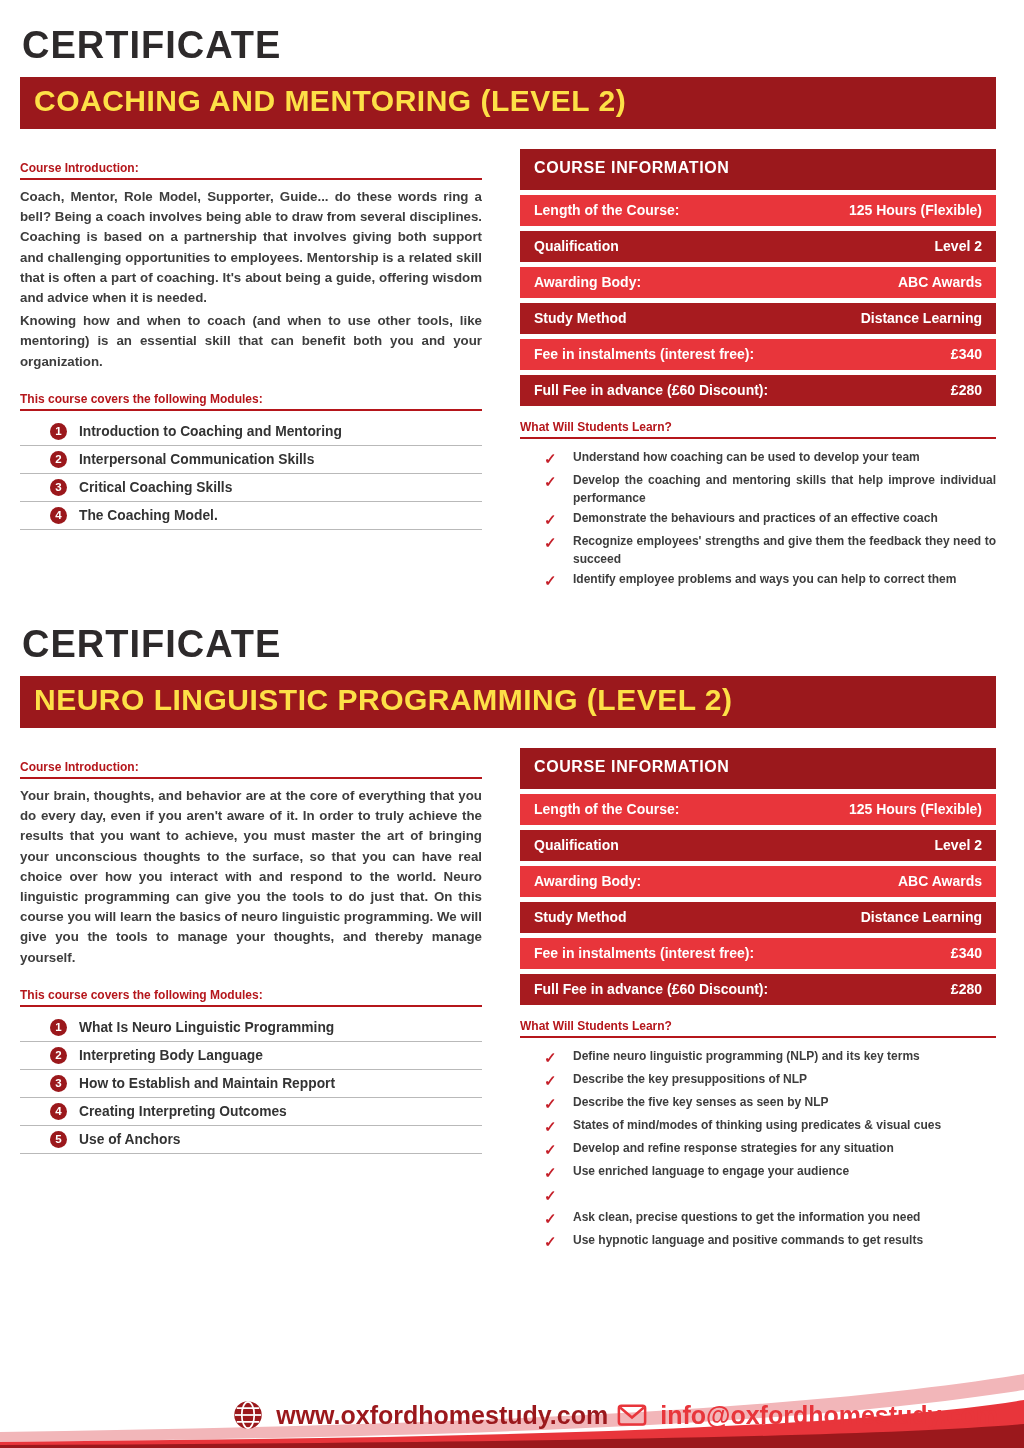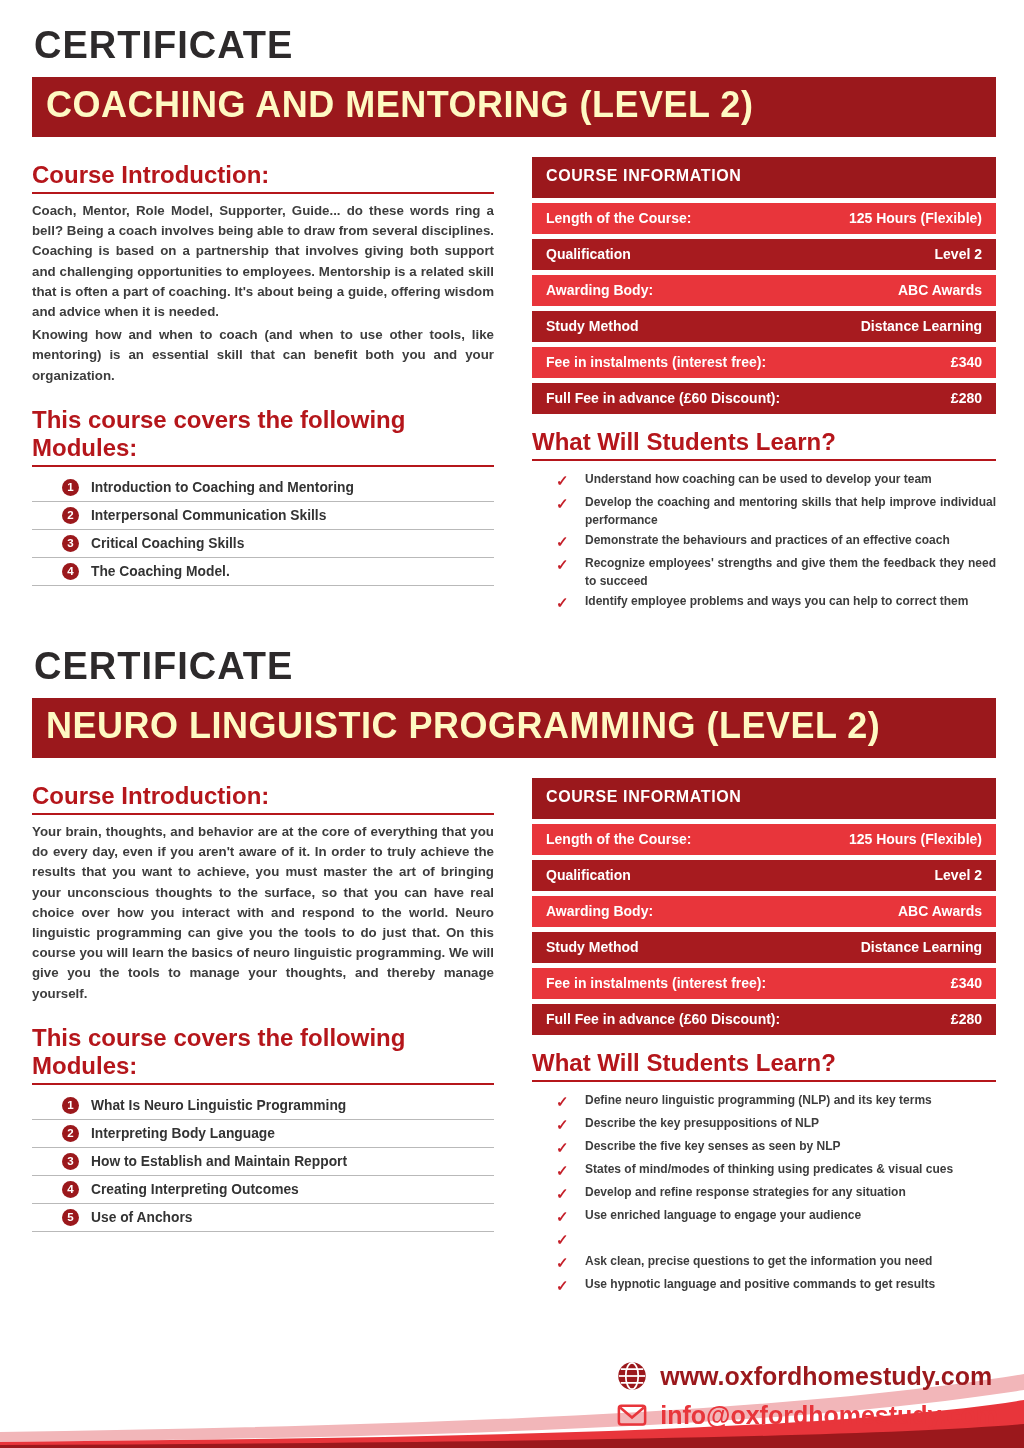--- a/index.html
+++ b/index.html
@@ -14,39 +14,39 @@
   }
   *{box-sizing:border-box;}
   html,body{margin:0;padding:0;}
   body{
     width:1024px;height:1448px;
     background:#ffffff;
     font-family:"Liberation Sans", sans-serif;
     position:relative;
     overflow:hidden;
   }
-  .page{padding:24px 28px 0 32px;position:relative;z-index:1;}
+  .page{padding:24px 28px 0 20px;position:relative;z-index:1;}
 
   .cert-heading{
     font-size:38px;font-weight:bold;color:var(--cert-text);
     letter-spacing:1px;margin:0 0 10px 2px;
   }
   .banner{
-    background:var(--dark-red);color:#fef9c3;
-    font-size:36px;font-weight:bold;letter-spacing:0.5px;
+    background:var(--dark-red);color:#fde047;
+    font-size:30px;font-weight:bold;letter-spacing:0.5px;
     padding:7px 14px 11px 14px;margin:0 0 20px 0;
     white-space:nowrap;
   }
   .cols{display:flex;gap:38px;align-items:flex-start;}
   .col-left{width:462px;flex:none;}
   .col-right{flex:1;min-width:0;}
 
   .red-h{
-    color:var(--heading-red);font-size:24px;font-weight:bold;
-    margin:4px 0 7px 0;padding-bottom:3px;
+    color:var(--heading-red);font-size:12px;font-weight:bold;
+    margin:12px 0 7px 0;padding-bottom:3px;
     border-bottom:2px solid var(--heading-red);
   }
   .body-text{
     font-size:13.3px;font-weight:bold;color:var(--body-text);
     text-align:justify;line-height:1.52;margin:0 0 3px 0;
   }
   .modules-h{margin-top:20px;}
   ul.modules{list-style:none;margin:0;padding:0;}
   .module-item{
     display:flex;align-items:center;gap:12px;
@@ -82,21 +82,21 @@
   .learn-text{
     font-size:12px;font-weight:bold;color:var(--body-text);
     text-align:justify;line-height:1.5;
   }
 
   .section-2{margin-top:30px;}
 
   .swoosh{position:absolute;left:0;bottom:0;width:1024px;height:110px;z-index:0;}
   .contact{
     position:absolute;right:26px;bottom:18px;z-index:2;
-    display:flex;flex-direction:column;gap:9px;align-items:flex-start;
+    display:flex;gap:9px;align-items:flex-end;
   }
   .contact-line{display:flex;align-items:center;gap:13px;font-size:25px;font-weight:bold;}
   .contact-line a{text-decoration:none;}
   .website-link{color:var(--dark-red);}
   .email-link{color:var(--bright-red);}
   .contact-icon{width:30px;height:30px;flex:none;}
 </style>
 </head>
 <body>
 

